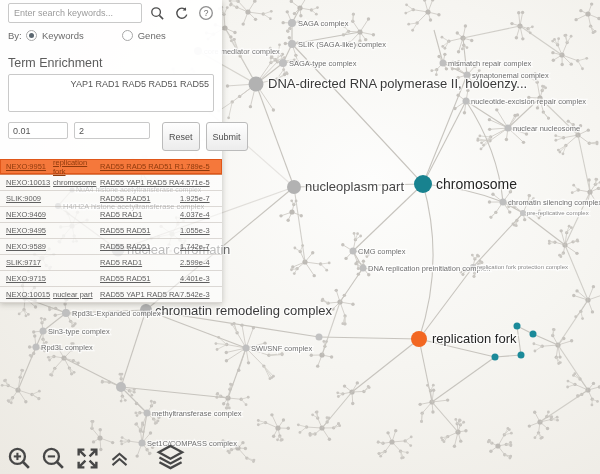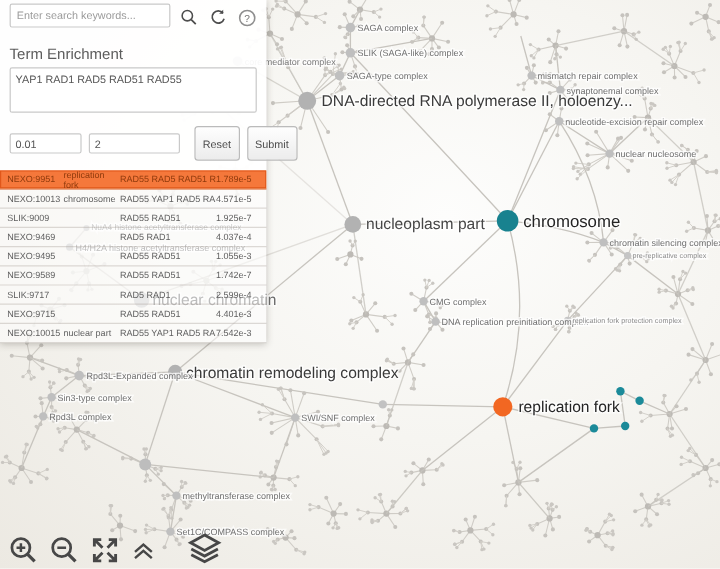--- a/index.html
+++ b/index.html
@@ -8,48 +8,48 @@
     font-family:"Liberation Sans",sans-serif;
     background:radial-gradient(ellipse at 62% 38%, #fdfdfc 0%, #f6f5f1 45%, #ece9e2 100%);
   }
   #graph{position:absolute;left:0;top:0;z-index:1;}
   
   .panel{position:absolute;left:0;top:0;width:222px;z-index:2;
          background:rgba(255,255,255,0.55);
          box-shadow:0 1px 6px rgba(60,55,45,0.30);}
   .panel-top{background:rgba(255,255,255,0.86);padding:3px 8px 8px 8px;}
   .app-title{font-size:14px;font-weight:bold;color:#1a1a1a;margin:2px 0 5px 0;}
-  .search-row{display:flex;align-items:flex-end;gap:7px;}
+  .search-row{display:flex;align-items:center;gap:7px;}
   .search-input{flex:1;height:16px;border:1px solid #c9c9c9;border-radius:2px;
     font-size:9px;padding:1px 5px;color:#555;background:#fff;outline:none;
     font-family:"Liberation Sans",sans-serif;}
   .search-input::placeholder{color:#9b9b9b;}
   .icon-btn{width:17px;height:17px;display:flex;align-items:center;justify-content:center;cursor:pointer;}
   .by-row{display:flex;align-items:center;margin-top:7px;font-size:9.5px;color:#6b6b6b;}
   .by-label{width:18px;}
   .radio-opt{display:flex;align-items:center;gap:5px;margin-right:38px;cursor:pointer;}
   .radio{width:9px;height:9px;border:1px solid #a8a8a8;border-radius:50%;background:#fff;
          display:inline-block;position:relative;}
   .radio.checked::after{content:"";position:absolute;left:2px;top:2px;width:5px;height:5px;
          border-radius:50%;background:#5b6770;}
   .section-heading{font-size:12.5px;color:#5c5c5c;margin:15px 0 4px 0;}
   .query-area{width:100%;box-sizing:border-box;height:38px;resize:none;
     border:1px solid #c9c9c9;border-radius:2px;font-size:9px;color:#555;padding:4px 4px;
-    font-family:"Liberation Sans",sans-serif;outline:none;background:#fff;}
-  .params-row{display:flex;align-items:center;margin-top:6px;gap:6px;}
+    font-family:"Liberation Sans",sans-serif;outline:none;background:#fff;text-align:right;}
+  .params-row{display:flex;margin-top:6px;gap:6px;}
   .param-input{height:13px;border:1px solid #c9c9c9;border-radius:2px;font-size:9px;
     color:#555;padding:1px 4px;font-family:"Liberation Sans",sans-serif;outline:none;}
   .p1{width:50px;} .p2{width:66px;}
   .btn{height:29px;font-size:9px;color:#4d4d4d;background:linear-gradient(#fefefe,#ececec);
     border:1px solid #bbb;border-radius:3px;padding:0 6px;cursor:pointer;
     font-family:"Liberation Sans",sans-serif;}
   
   .results{font-size:7.5px;color:#5f5f5f;}
   .trow{display:flex;align-items:center;height:15px;padding:0 6px;
-        border-bottom:1px solid rgba(160,153,143,0.35);cursor:pointer;}
+        border-bottom:1px solid rgba(160,153,143,0.35);cursor:pointer;text-decoration:underline;}
   .trow.hl{background:#f5783b;box-shadow:inset 0 0 0 1px #e0571a;color:#8f3a0c;}
   .c-id{width:47px;} .c-term{width:47px;} .c-genes{flex:1;white-space:nowrap;overflow:hidden;}
   .c-pvalue{width:36px;text-align:left;}
   
   .toolbar{position:absolute;left:7px;bottom:3px;z-index:3;display:flex;align-items:flex-end;gap:9px;}
   .tool{cursor:pointer;display:flex;align-items:center;justify-content:center;}
 </style>
 </head>
 <body>
 
@@ -1889,20 +1889,31 @@
           </svg>
         </span>
         <span class="icon-btn">
           <svg width="16" height="16" viewBox="0 0 16 16">
             <circle cx="8" cy="8" r="6.3" fill="none" stroke="#8f8f8f" stroke-width="1.3"></circle>
             <text x="8" y="11" font-size="8.5" fill="#6f6f6f" text-anchor="middle" font-family="Liberation Sans, sans-serif">?</text>
           </svg>
         </span>
       </div>
 
+      <div class="by-row">
+        <span class="by-label">By:</span>
+        <span class="radio-opt">
+          <span class="radio checked"></span>
+          <span>Keywords</span>
+        </span>
+        <span class="radio-opt">
+          <span class="radio"></span>
+          <span>Genes</span>
+        </span>
+      </div>
 
       <div class="section-heading">Term Enrichment</div>
 
       <textarea class="query-area" style="">YAP1 RAD1 RAD5 RAD51 RAD55</textarea>
 
       <div class="params-row">
         <input class="param-input p1" type="text" value="0.01" style="">
         <input class="param-input p2" type="text" value="2" style="">
         <span style="flex:1"></span>
         <button class="btn">Reset</button>

